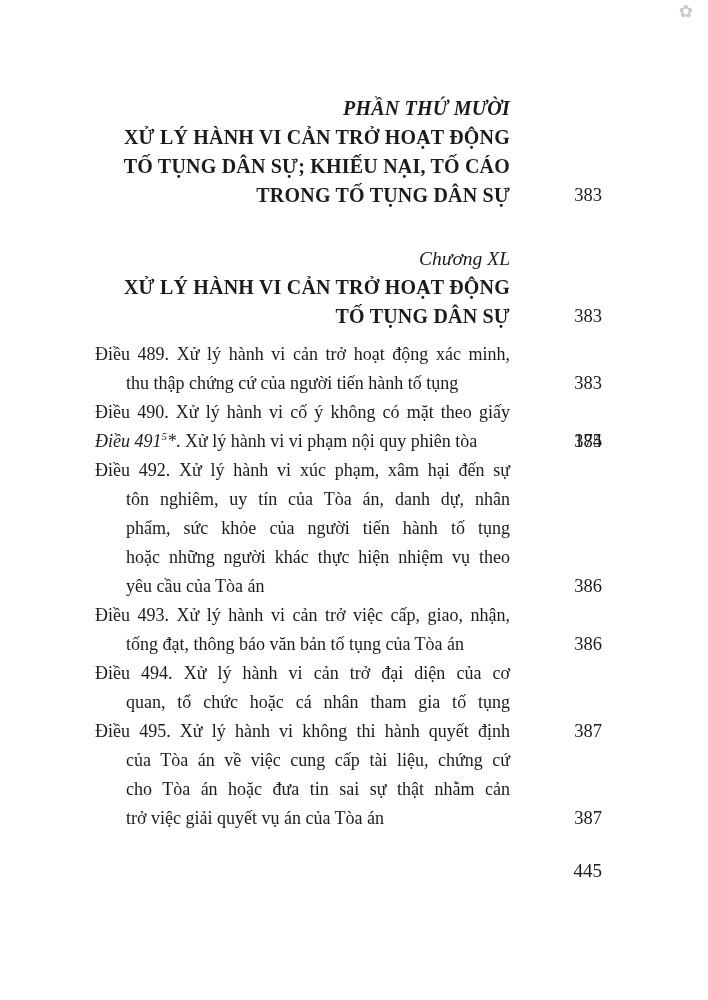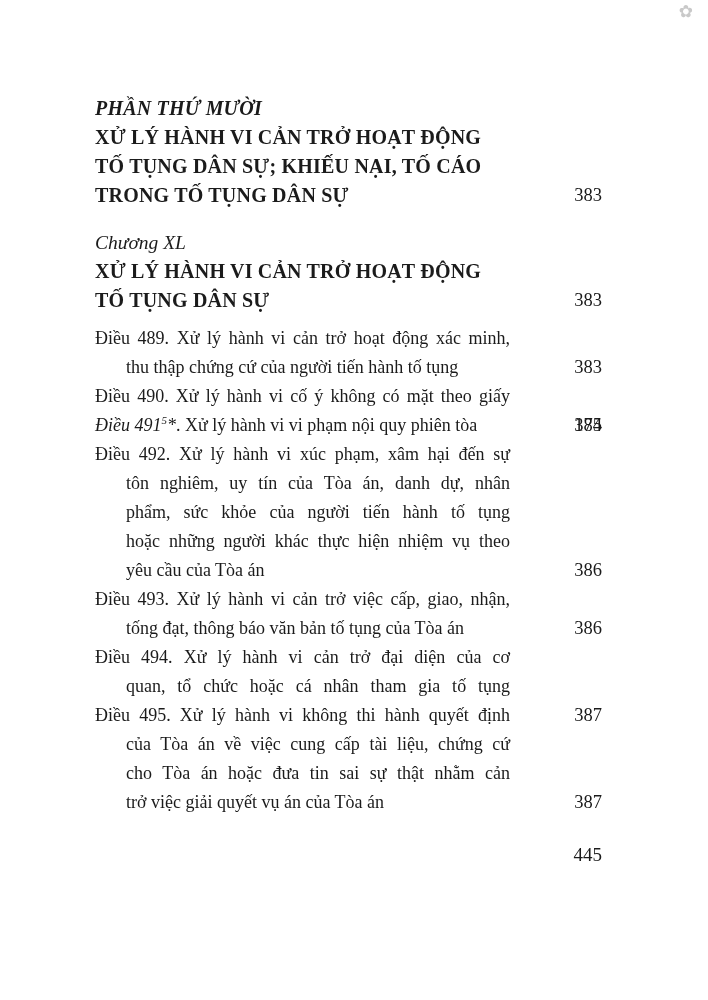--- a/index.html
+++ b/index.html
@@ -17,29 +17,29 @@
     font-size:17px; line-height:20px;
     color:#c9c9c9;
     font-family:"DejaVu Sans",sans-serif;
   }
   .content { position:absolute; left:95px; top:0; width:507px; padding-top:94px; }
 
   
   .hblock { width:415px; }
   .hline {
     position:relative;
-    text-align:left;
+    text-align:right;
     line-height:29px;
     font-size:20px;
     font-weight:bold;
     letter-spacing:0.2px;
   }
   .kicker-part    { font-style:italic; font-weight:bold;   font-size:20px; }
   .kicker-chapter { font-style:italic; font-weight:normal; font-size:19.5px; letter-spacing:0; }
-  .chapter { margin-top:18px; }
+  .chapter { margin-top:34px; }
 
   
   .toc { margin-top:9px; }
   .line {
     position:relative;
     width:415px;
     box-sizing:border-box;
     line-height:29px;
     font-size:18px;
     white-space:nowrap;

